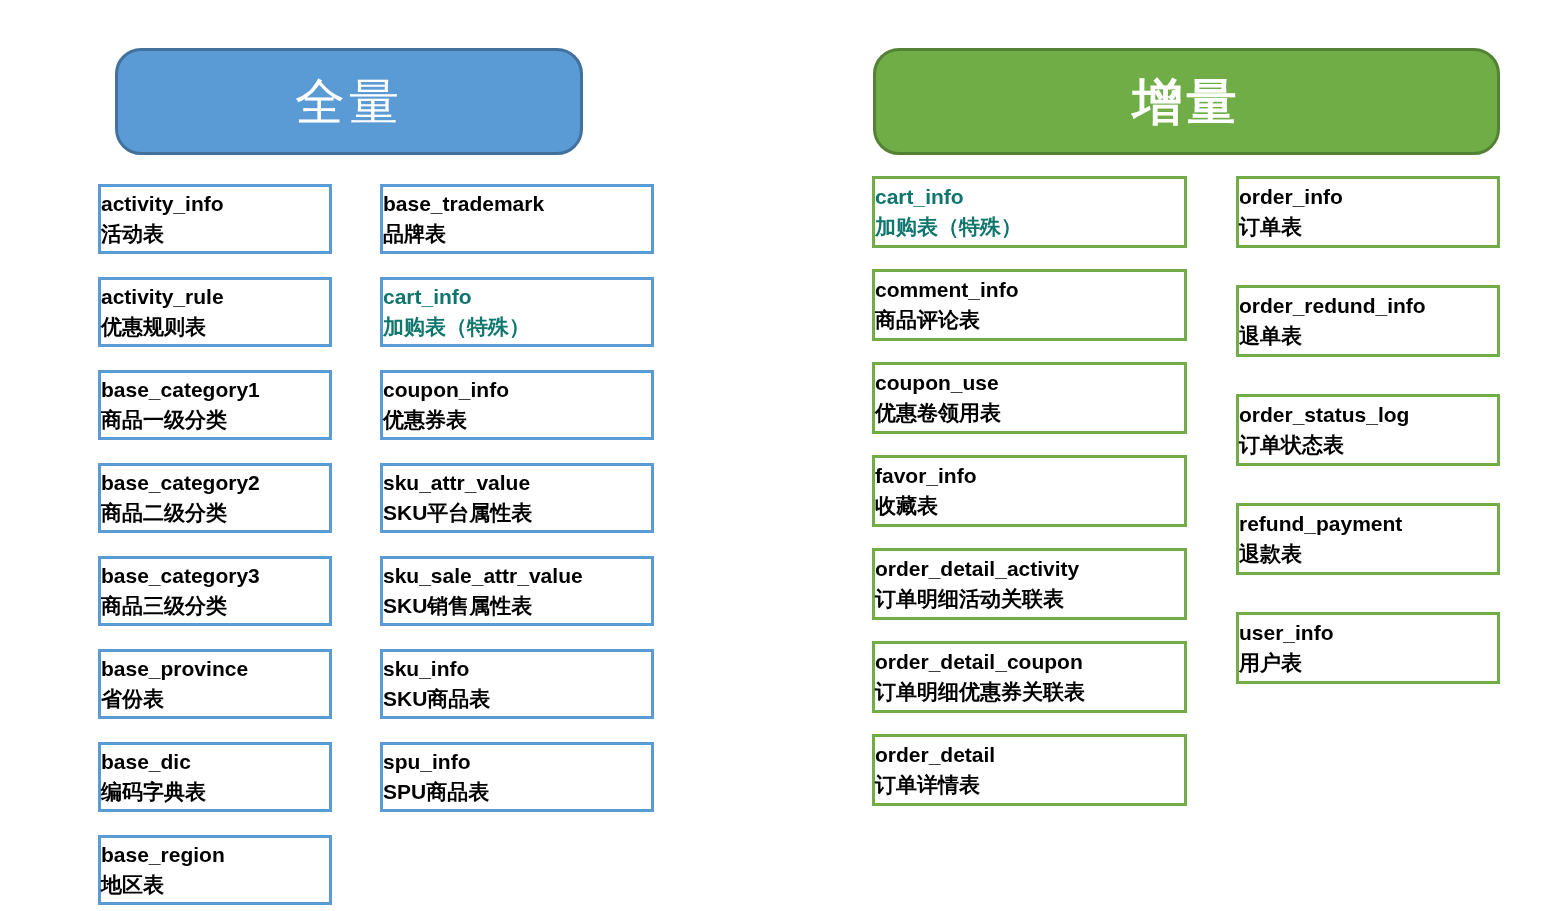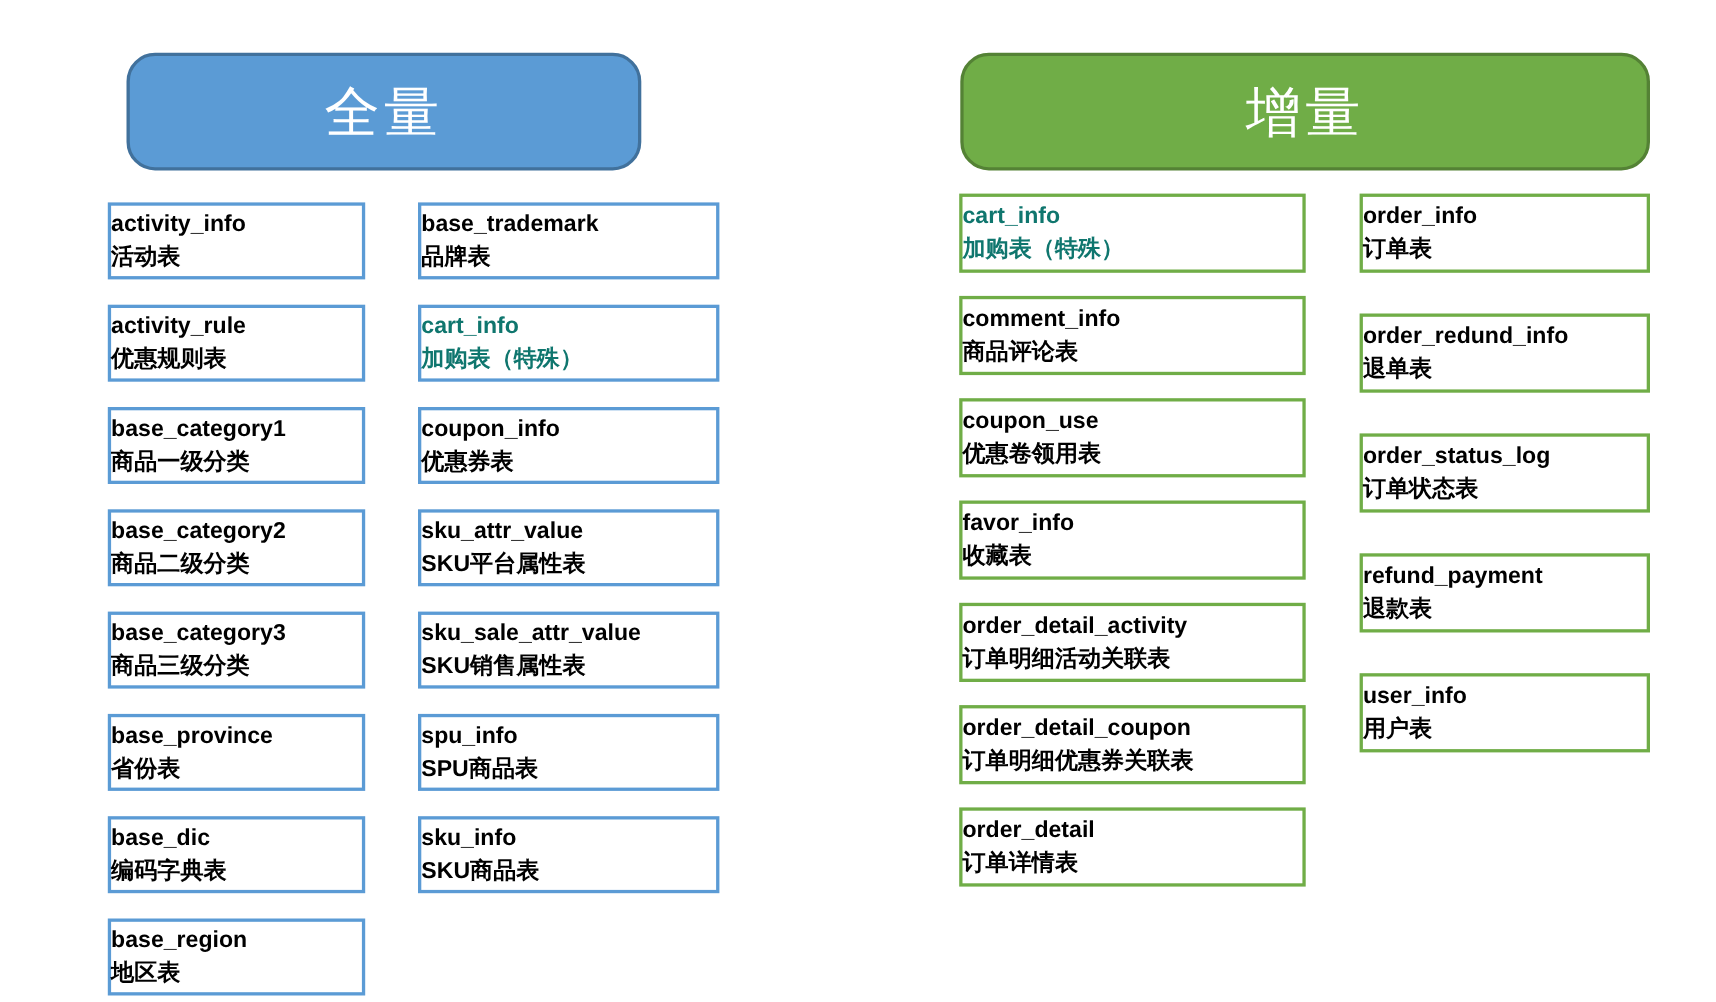--- a/index.html
+++ b/index.html
@@ -23,21 +23,21 @@
     border-radius: 26px;
     display: flex;
     align-items: center;
     justify-content: center;
     color: #ffffff;
     font-size: 50px;
     letter-spacing: 4px;
     line-height: 1;
   }
   .hdr.blue  { left: 98px;  width: 468px; background: #5B9BD5; border: 3px solid #41719C; margin-left: 17px; }
-  .hdr.green { left: 873px; width: 627px; background: #70AD47; border: 3px solid #548235; }
+  .hdr.green { left: 873px; width: 627px; background: #70AD47; border: 3px solid #548235; font-weight: bold; }
 
   .col { position: absolute; display: flex; flex-direction: column; }
   .col.l-a { left: 98px;   top: 184px; width: 234px; }
   .col.l-b { left: 380px;  top: 184px; width: 274px; }
   .col.r-a { left: 872px;  top: 176px; width: 315px; }
   .col.r-b { left: 1236px; top: 176px; width: 264px; gap: 16px; }
 
   .tbox {
     background: #ffffff;
     display: flex;
@@ -113,26 +113,26 @@
     </div>
     <div class="tbox">
       <div class="tname">sku_attr_value</div>
       <div class="tlabel">SKU平台属性表</div>
     </div>
     <div class="tbox">
       <div class="tname">sku_sale_attr_value</div>
       <div class="tlabel">SKU销售属性表</div>
     </div>
     <div class="tbox">
+      <div class="tname">sku_info</div>
+      <div class="tlabel">SKU商品表</div>
+    </div>
+    <div class="tbox">
       <div class="tname">spu_info</div>
       <div class="tlabel">SPU商品表</div>
-    </div>
-    <div class="tbox">
-      <div class="tname">sku_info</div>
-      <div class="tlabel">SKU商品表</div>
     </div>
   </div>
 
   <div class="col r-a">
     <div class="tbox special">
       <div class="tname">cart_info</div>
       <div class="tlabel">加购表（特殊）</div>
     </div>
     <div class="tbox">
       <div class="tname">comment_info</div>

